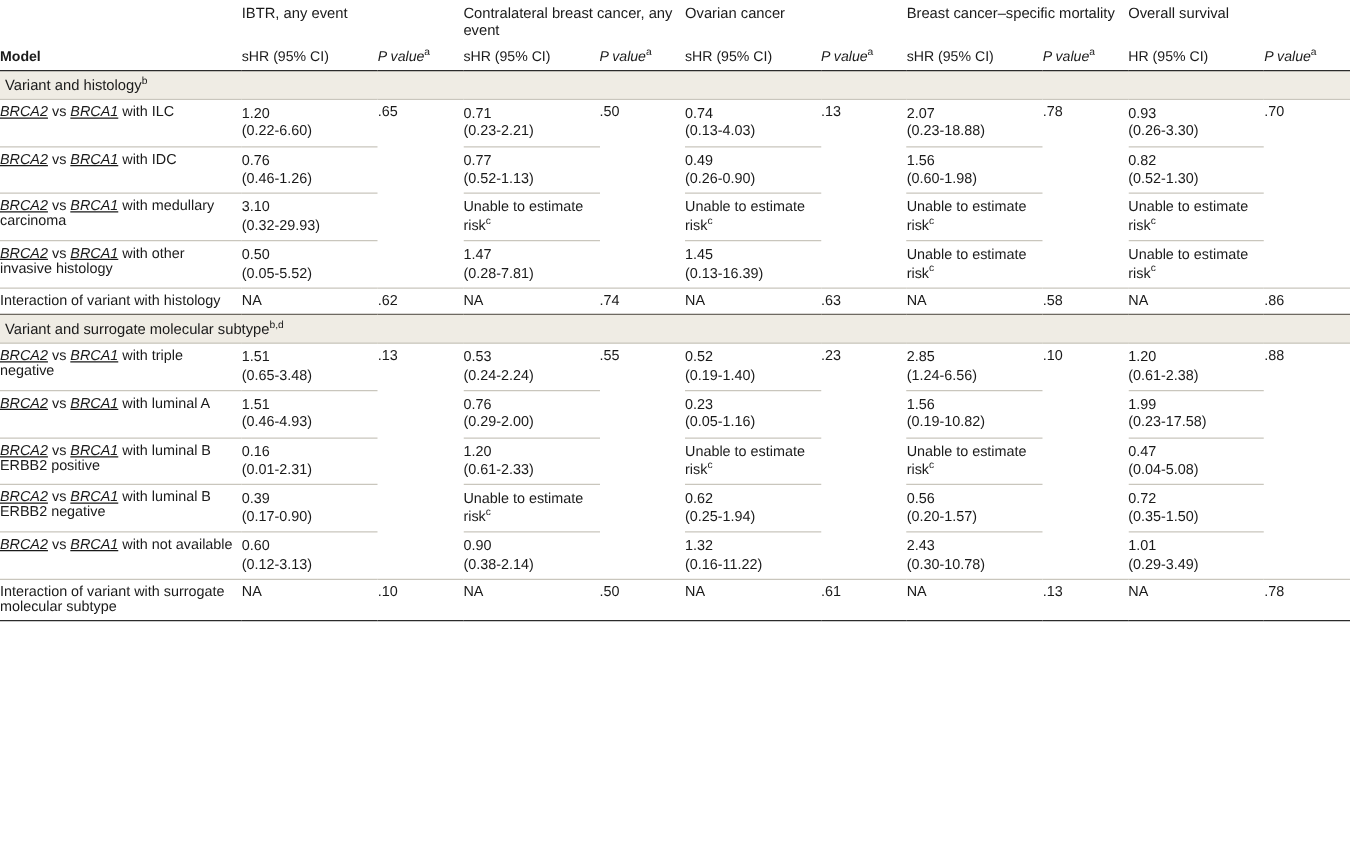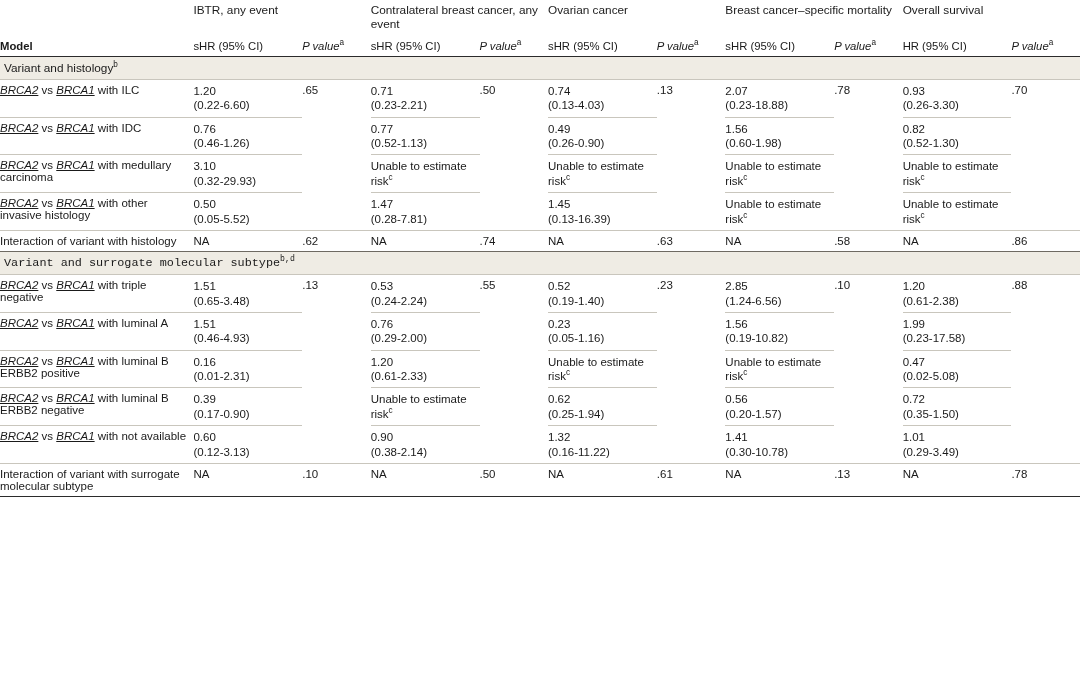--- a/index.html
+++ b/index.html
@@ -51,21 +51,21 @@
   .subhdr td {
     font-size: 11.3px;
     padding-top: 1px;
     padding-bottom: 5px;
     vertical-align: bottom;
     font-weight: bold;
   }
   .subhdr td.modelcell { font-weight: bold; margin-left: 44px; }
   .subhdr em { font-style: italic; }
   .rule-thin td { border-top: 0.8px solid #c9c6bd; }
-  .rule-med td { border-top: 1.1px solid #6e6a62; font-family: Liberation Mono, monospace; }
+  .rule-med td { border-top: 1.1px solid #6e6a62; }
   .rule-bottom td { border-bottom: 1.6px solid #2b2b2b; }
 
   .sectionrow td {
     background: #efece4;
     font-size: 11.8px;
     padding: 5px 4px 5px 4px;
     line-height: 1.2;
   }
   .sectionrow td.first { padding-left: 4px; }
 
@@ -210,38 +210,38 @@
       <td class="cellline"><span>1.56</span><br><span>(0.19-10.82)</span></td>
       <td class="cellline"><span>1.99</span><br><span>(0.23-17.58)</span></td>
     </tr>
 
     <tr class="rule-thin">
       <td class="indent"><em class="gene">BRCA2</em><span> vs </span><em class="gene">BRCA1</em><span> with luminal B ERBB2 positive</span></td>
       <td class="cellline"><span>0.16</span><br><span>(0.01-2.31)</span></td>
       <td class="cellline"><span>1.20</span><br><span>(0.61-2.33)</span></td>
       <td class="cellline"><span>Unable to estimate risk</span><sup>c</sup></td>
       <td class="cellline"><span>Unable to estimate risk</span><sup>c</sup></td>
-      <td class="cellline"><span>0.47</span><br><span>(0.02-5.08)</span></td>
+      <td class="cellline"><span>0.47</span><br><span>(0.04-5.08)</span></td>
     </tr>
 
     <tr class="rule-thin">
       <td class="indent"><em class="gene">BRCA2</em><span> vs </span><em class="gene">BRCA1</em><span> with luminal B ERBB2 negative</span></td>
       <td class="cellline"><span>0.39</span><br><span>(0.17-0.90)</span></td>
       <td class="cellline"><span>Unable to estimate risk</span><sup>c</sup></td>
       <td class="cellline"><span>0.62</span><br><span>(0.25-1.94)</span></td>
       <td class="cellline"><span>0.56</span><br><span>(0.20-1.57)</span></td>
       <td class="cellline"><span>0.72</span><br><span>(0.35-1.50)</span></td>
     </tr>
 
     <tr class="rule-thin">
       <td class="indent"><em class="gene">BRCA2</em><span> vs </span><em class="gene">BRCA1</em><span> with not available</span></td>
       <td class="cellline"><span>0.60</span><br><span>(0.12-3.13)</span></td>
       <td class="cellline"><span>0.90</span><br><span>(0.38-2.14)</span></td>
       <td class="cellline"><span>1.32</span><br><span>(0.16-11.22)</span></td>
-      <td class="cellline"><span>1.41</span><br><span>(0.30-10.78)</span></td>
+      <td class="cellline"><span>2.43</span><br><span>(0.30-10.78)</span></td>
       <td class="cellline"><span>1.01</span><br><span>(0.29-3.49)</span></td>
     </tr>
 
     <tr class="rule-thin rule-bottom">
       <td class="indent">Interaction of variant with surrogate molecular subtype</td>
       <td>NA</td>
       <td class="pval">.10</td>
       <td>NA</td>
       <td class="pval">.50</td>
       <td>NA</td>

